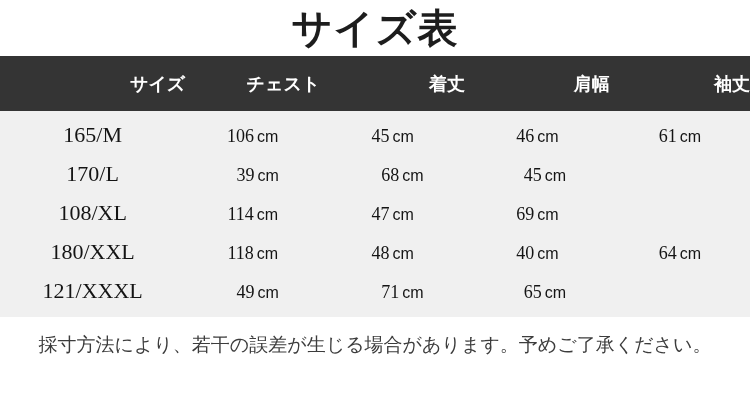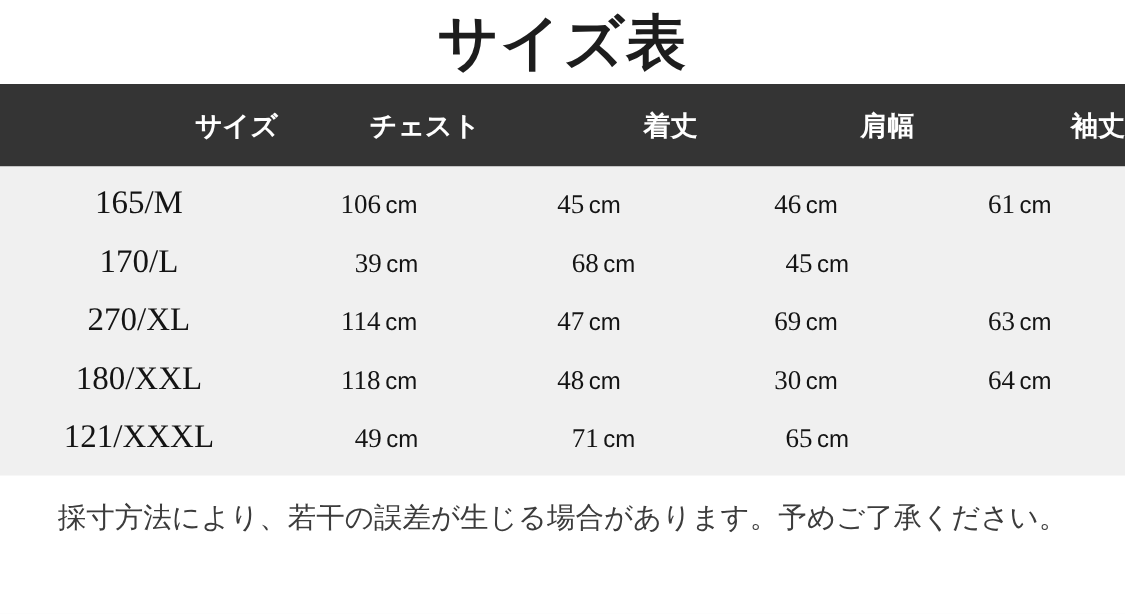--- a/index.html
+++ b/index.html
@@ -117,32 +117,31 @@
     </div>
 
     <div class="trow">
       <div class="cell w0">170/L</div>
       <div class="cell w2"><span class="num">39</span><span class="unit">cm</span></div>
       <div class="cell w3"><span class="num">68</span><span class="unit">cm</span></div>
       <div class="cell w4"><span class="num">45</span><span class="unit">cm</span></div>
     </div>
 
     <div class="trow">
-      <div class="cell w0">270/XL</div>
+      <div class="cell w0">108/XL</div>
       <div class="cell w1"><span class="num">114</span><span class="unit">cm</span></div>
       <div class="cell w2"><span class="num">47</span><span class="unit">cm</span></div>
       <div class="cell w3"><span class="num">69</span><span class="unit">cm</span></div>
-      <div class="cell w4"><span class="num">63</span><span class="unit">cm</span></div>
     </div>
 
     <div class="trow">
       <div class="cell w0">180/XXL</div>
       <div class="cell w1"><span class="num">118</span><span class="unit">cm</span></div>
       <div class="cell w2"><span class="num">48</span><span class="unit">cm</span></div>
-      <div class="cell w3"><span class="num">30</span><span class="unit">cm</span></div>
+      <div class="cell w3"><span class="num">40</span><span class="unit">cm</span></div>
       <div class="cell w4"><span class="num">64</span><span class="unit">cm</span></div>
     </div>
 
     <div class="trow">
       <div class="cell w0">121/XXXL</div>
       <div class="cell w2"><span class="num">49</span><span class="unit">cm</span></div>
       <div class="cell w3"><span class="num">71</span><span class="unit">cm</span></div>
       <div class="cell w4"><span class="num">65</span><span class="unit">cm</span></div>
     </div>
 

